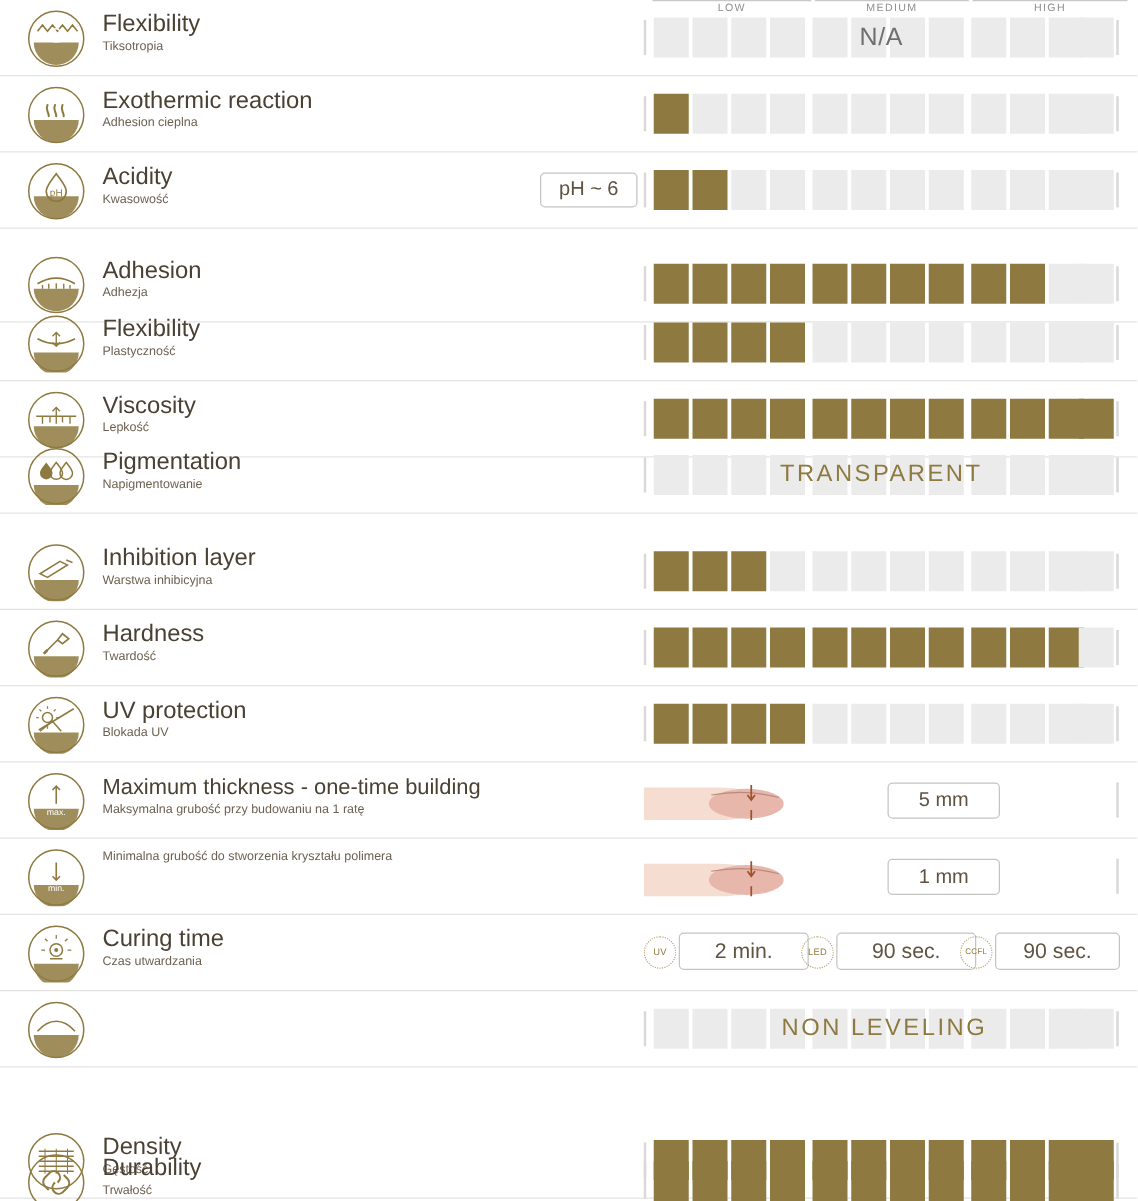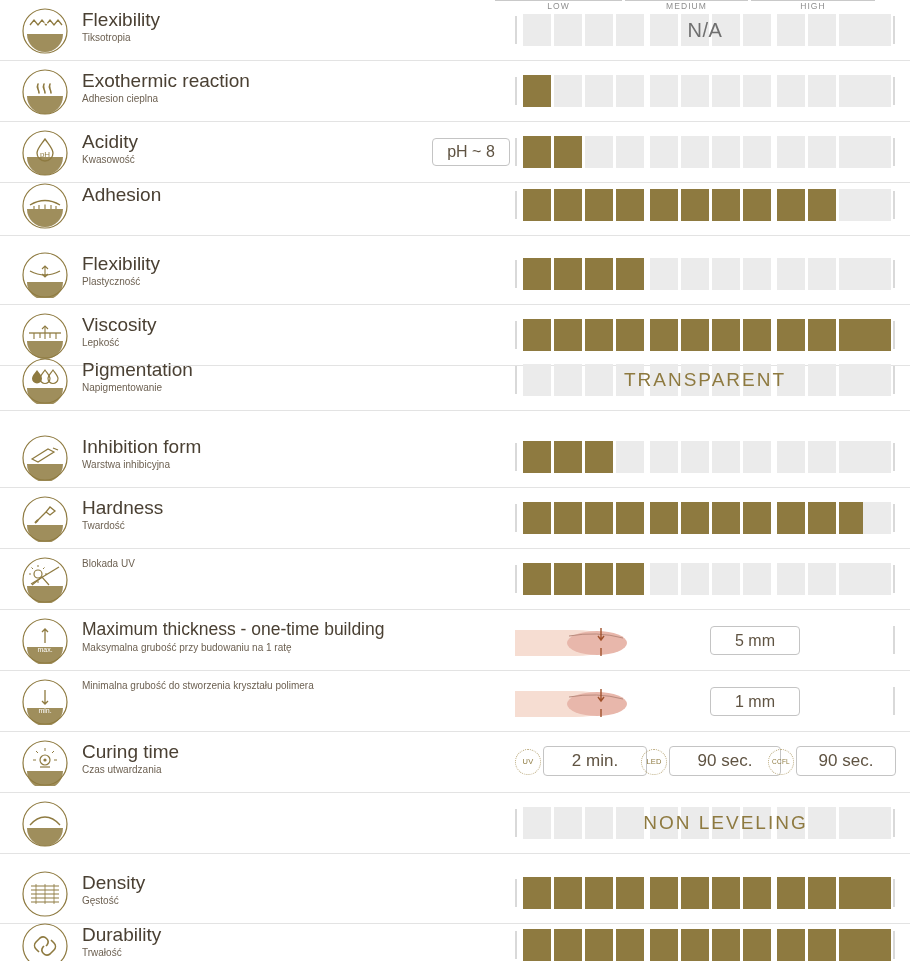--- a/index.html
+++ b/index.html
@@ -16,21 +16,21 @@
   }
   .sheet {
     position: relative;
     width: 910px;
     height: 961px;
   }
 
   
   .scale-header {
     position: absolute;
-    left: 495px;
+    left: 522px;
     top: 0px;
     width: 380px;
     height: 14px;
   }
   .scale-header .seg {
     position: absolute;
     top: 0;
     height: 12px;
     border-top: 1px solid #c9c9c9;
     text-align: center;
@@ -277,50 +277,51 @@
         <circle cx="23" cy="23" r="22" fill="none" stroke="#8e7a40" stroke-width="1.2"></circle>
         <path d="M5 27 A18 18 0 0 0 41 27 Z" fill="#8e7a40" opacity="0.85"></path>
         <path d="M23 9 c5 7 8 10 8 14 a8 8 0 0 1 -16 0 c0 -4 3 -7 8 -14 z" fill="none" stroke="#8e7a40" stroke-width="1.3"></path>
         <text x="23" y="27" font-size="8" text-anchor="middle" fill="#8e7a40" font-family="Liberation Sans, sans-serif">pH</text>
       </svg>
     </div>
     <div class="labels">
       <div class="title">Acidity</div>
       <div class="subtitle">Kwasowość</div>
     </div>
-    <div class="pill ph-pill">pH ~ 8</div>
+    <div class="pill ph-pill">pH ~ 6</div>
     <div class="meter">
       <div class="cap cap-l"></div>
       <div class="cell on" style="left:8px"></div>
       <div class="cell on" style="left:39px"></div>
       <div class="cell" style="left:70px"></div>
       <div class="cell" style="left:101px"></div>
       <div class="cell" style="left:135px"></div>
       <div class="cell" style="left:166px"></div>
       <div class="cell" style="left:197px"></div>
       <div class="cell" style="left:228px"></div>
       <div class="cell" style="left:262px"></div>
       <div class="cell" style="left:293px"></div>
       <div class="cell" style="left:324px"></div>
       <div class="cell" style="left:348px"></div>
       <div class="cap cap-r"></div>
     </div>
   </div>
 
-  <div class="row" style="top:175px">
+  <div class="row" style="top:197px">
     <div class="icon-wrap">
       <svg width="46" height="46" viewBox="0 0 46 46">
         <circle cx="23" cy="23" r="22" fill="none" stroke="#8e7a40" stroke-width="1.2"></circle>
         <path d="M5 26 A18 18 0 0 0 41 26 Z" fill="#8e7a40" opacity="0.85"></path>
         <path d="M8 22 q15 -9 30 0" fill="none" stroke="#8e7a40" stroke-width="1.4"></path>
         <path d="M12 26 l0 -3 M17 26 l0 -4 M23 26 l0 -4.5 M29 26 l0 -4 M34 26 l0 -3" stroke="#8e7a40" stroke-width="1.1"></path>
       </svg>
     </div>
     <div class="labels">
       <div class="title">Adhesion</div>
+      <div class="subtitle">Adhezja</div>
     </div>
     <div class="meter">
       <div class="cap cap-l"></div>
       <div class="cell on" style="left:8px"></div>
       <div class="cell on" style="left:39px"></div>
       <div class="cell on" style="left:70px"></div>
       <div class="cell on" style="left:101px"></div>
       <div class="cell on" style="left:135px"></div>
       <div class="cell on" style="left:166px"></div>
       <div class="cell on" style="left:197px"></div>
@@ -432,21 +433,21 @@
   <div class="row" style="top:427px">
     <div class="icon-wrap">
       <svg width="46" height="46" viewBox="0 0 46 46">
         <circle cx="23" cy="23" r="22" fill="none" stroke="#8e7a40" stroke-width="1.2"></circle>
         <path d="M5 29 A18 18 0 0 0 41 29 Z" fill="#8e7a40" opacity="0.85"></path>
         <path d="M10 24 l16 -10 6 3 -16 10 z" fill="none" stroke="#8e7a40" stroke-width="1.2"></path>
         <path d="M31 13 l5 2" stroke="#8e7a40" stroke-width="1.2"></path>
       </svg>
     </div>
     <div class="labels">
-      <div class="title">Inhibition form</div>
+      <div class="title">Inhibition layer</div>
       <div class="subtitle">Warstwa inhibicyjna</div>
     </div>
     <div class="meter">
       <div class="cap cap-l"></div>
       <div class="cell on" style="left:8px"></div>
       <div class="cell on" style="left:39px"></div>
       <div class="cell on" style="left:70px"></div>
       <div class="cell" style="left:101px"></div>
       <div class="cell" style="left:135px"></div>
       <div class="cell" style="left:166px"></div>
@@ -496,20 +497,21 @@
       <svg width="46" height="46" viewBox="0 0 46 46">
         <circle cx="23" cy="23" r="22" fill="none" stroke="#8e7a40" stroke-width="1.2"></circle>
         <path d="M5 29 A18 18 0 0 0 41 29 Z" fill="#8e7a40" opacity="0.85"></path>
         <circle cx="16" cy="17" r="4" fill="none" stroke="#8e7a40" stroke-width="1.2"></circle>
         <path d="M16 10 v-2 M16 24 v2 M9 17 h-2 M23 17 h2 M11 12 l-1.5 -1.5 M21 12 l1.5 -1.5" stroke="#8e7a40" stroke-width="1"></path>
         <path d="M10 28 l10 -8 7 8" fill="none" stroke="#8e7a40" stroke-width="1.2"></path>
         <path d="M9 27 l28 -17" stroke="#8e7a40" stroke-width="1.3"></path>
       </svg>
     </div>
     <div class="labels">
+      <div class="title">UV protection</div>
       <div class="subtitle">Blokada UV</div>
     </div>
     <div class="meter">
       <div class="cap cap-l"></div>
       <div class="cell on" style="left:8px"></div>
       <div class="cell on" style="left:39px"></div>
       <div class="cell on" style="left:70px"></div>
       <div class="cell on" style="left:101px"></div>
       <div class="cell" style="left:135px"></div>
       <div class="cell" style="left:166px"></div>
@@ -620,25 +622,25 @@
       <div class="cell" style="left:101px"></div>
       <div class="cell" style="left:135px"></div>
       <div class="cell" style="left:166px"></div>
       <div class="cell" style="left:197px"></div>
       <div class="cell" style="left:228px"></div>
       <div class="cell" style="left:262px"></div>
       <div class="cell" style="left:293px"></div>
       <div class="cell" style="left:324px"></div>
       <div class="cell" style="left:348px"></div>
       <div class="cap cap-r"></div>
-      <div class="overlay-text" style="left:93px;width:235px">NON LEVELING</div>
-    </div>
-  </div>
-
-  <div class="row" style="top:863px">
+      <div class="overlay-text" style="left:75px;width:235px">NON LEVELING</div>
+    </div>
+  </div>
+
+  <div class="row" style="top:898px">
     <div class="icon-wrap">
       <svg width="46" height="46" viewBox="0 0 46 46">
         <circle cx="23" cy="23" r="22" fill="none" stroke="#8e7a40" stroke-width="1.2"></circle>
         <path d="M9 15 h28 M9 19 h28 M9 23 h28 M9 27 h28 M9 31 h28" stroke="#8e7a40" stroke-width="1.1"></path>
         <path d="M14 13 v20 M23 13 v20 M32 13 v20" stroke="#8e7a40" stroke-width="0.8"></path>
       </svg>
     </div>
     <div class="labels">
       <div class="title">Density</div>
       <div class="subtitle">Gęstość</div>

